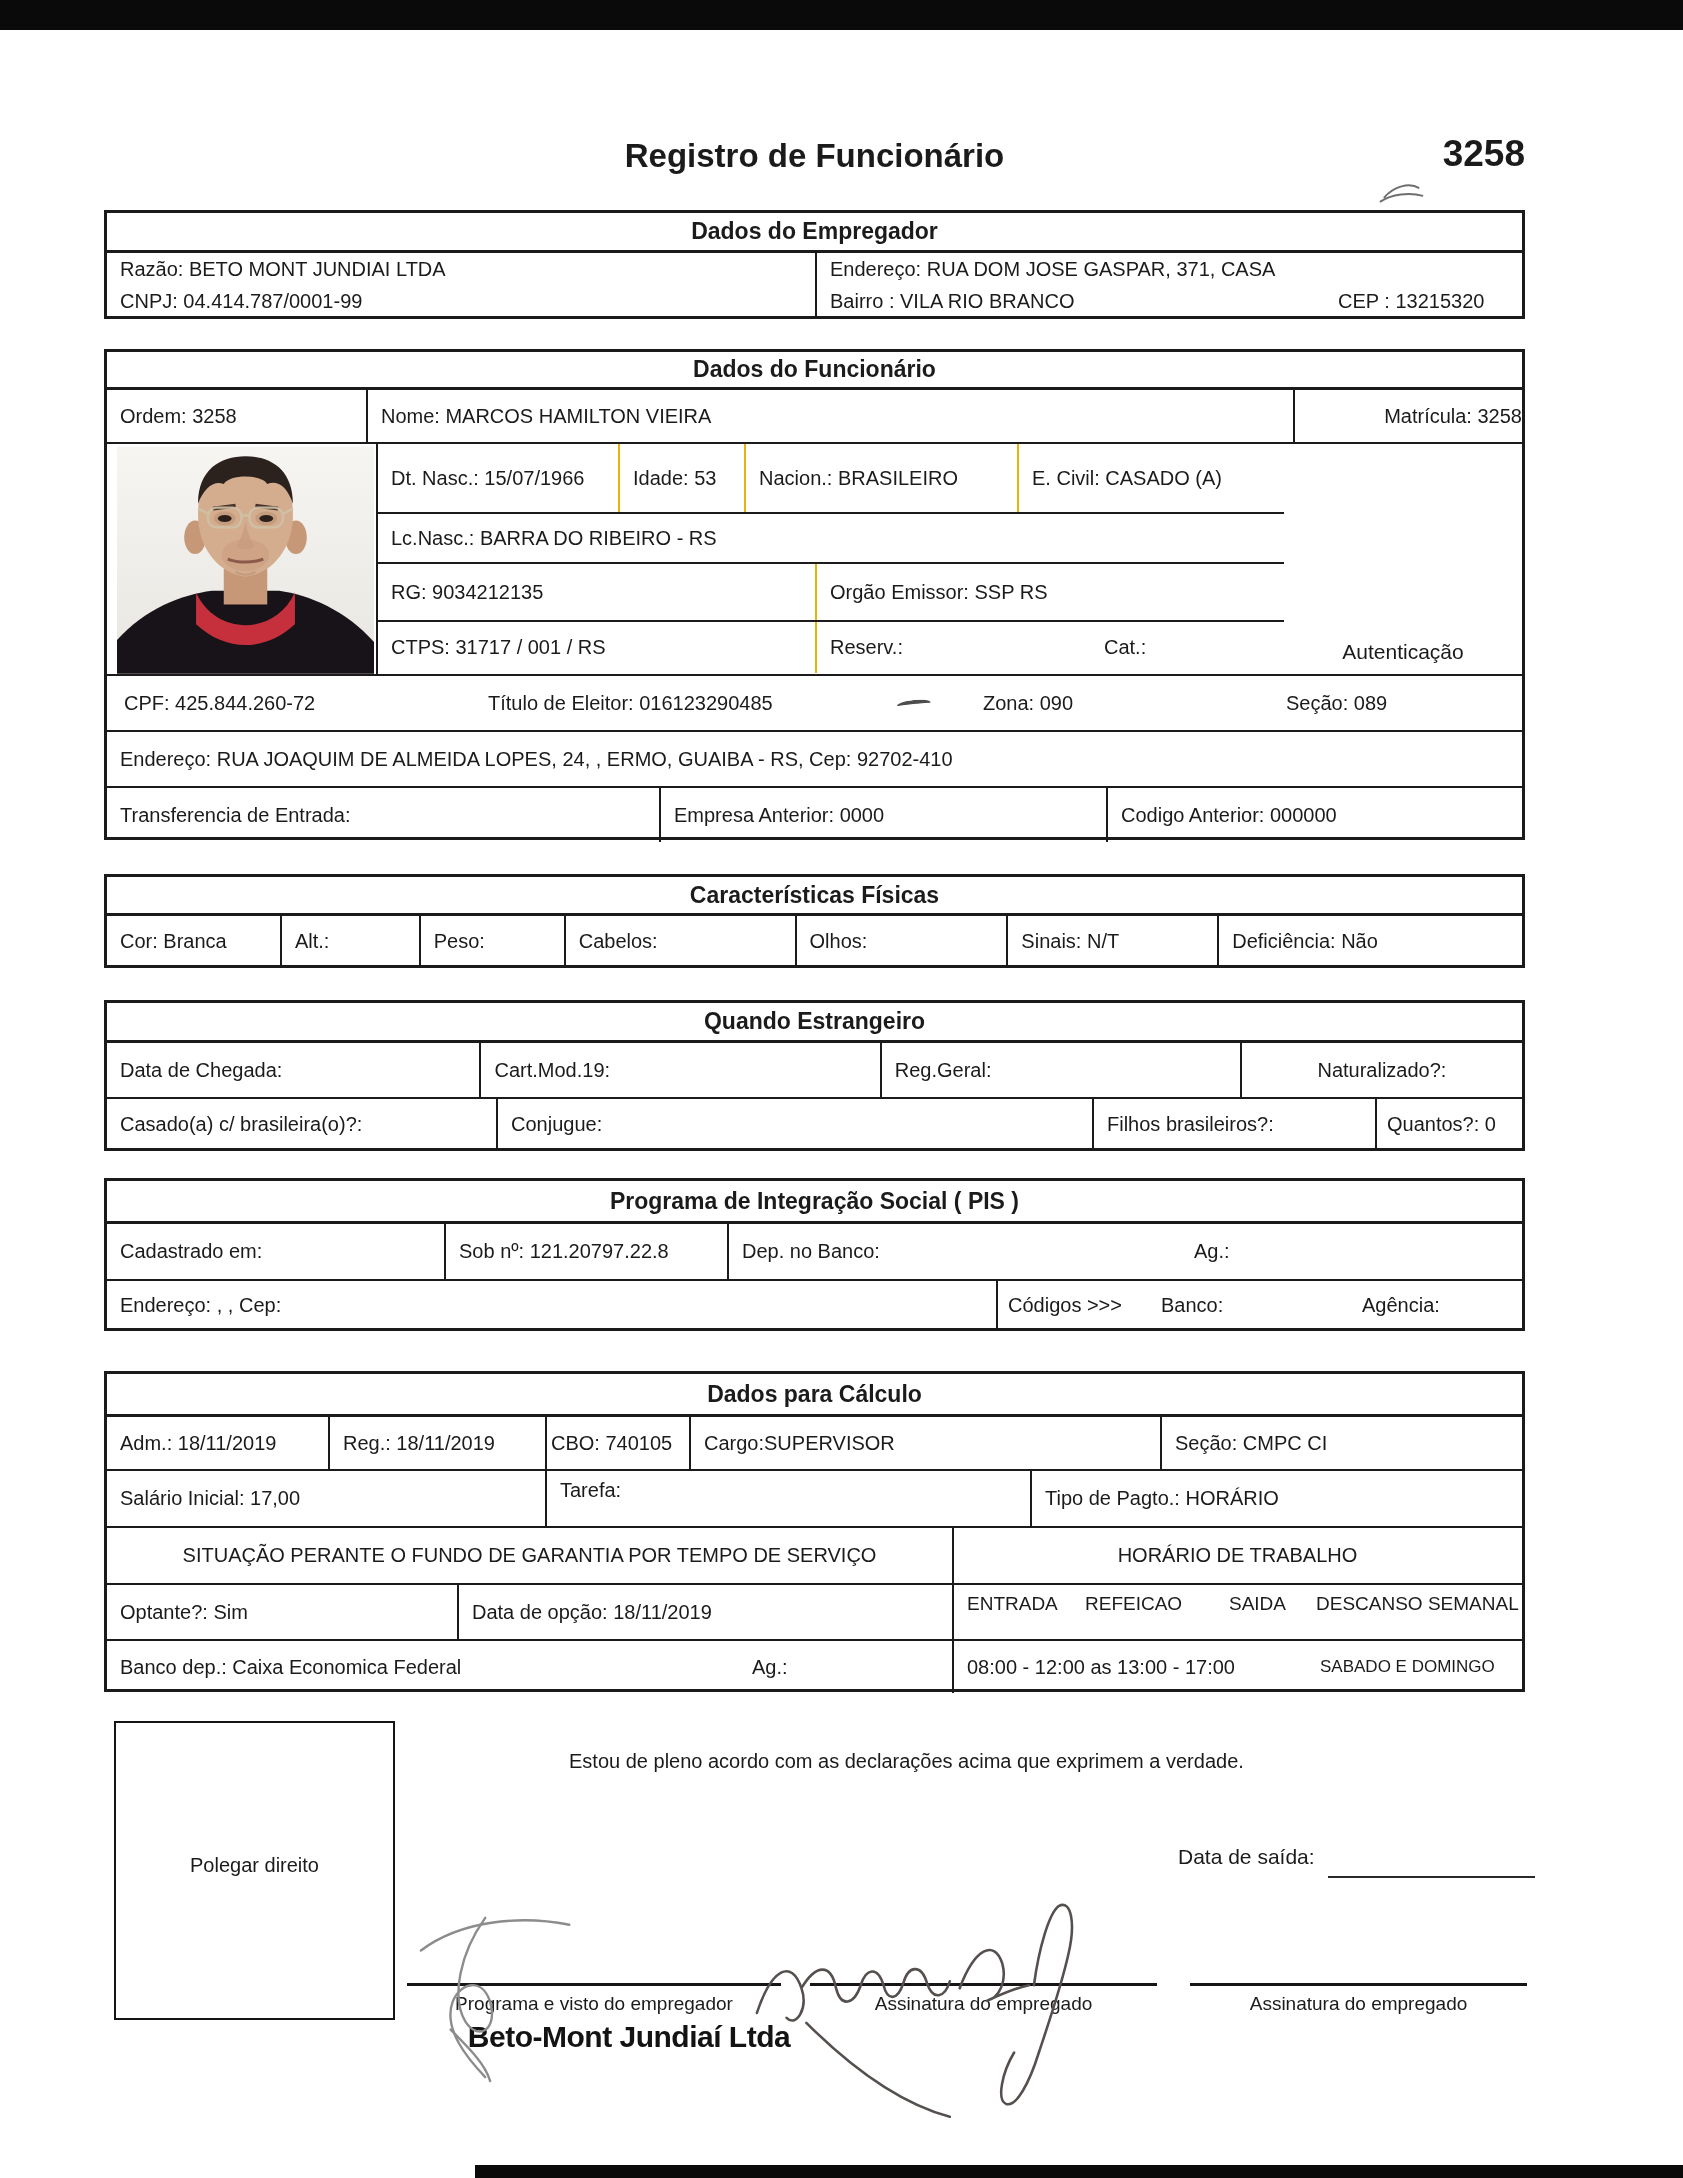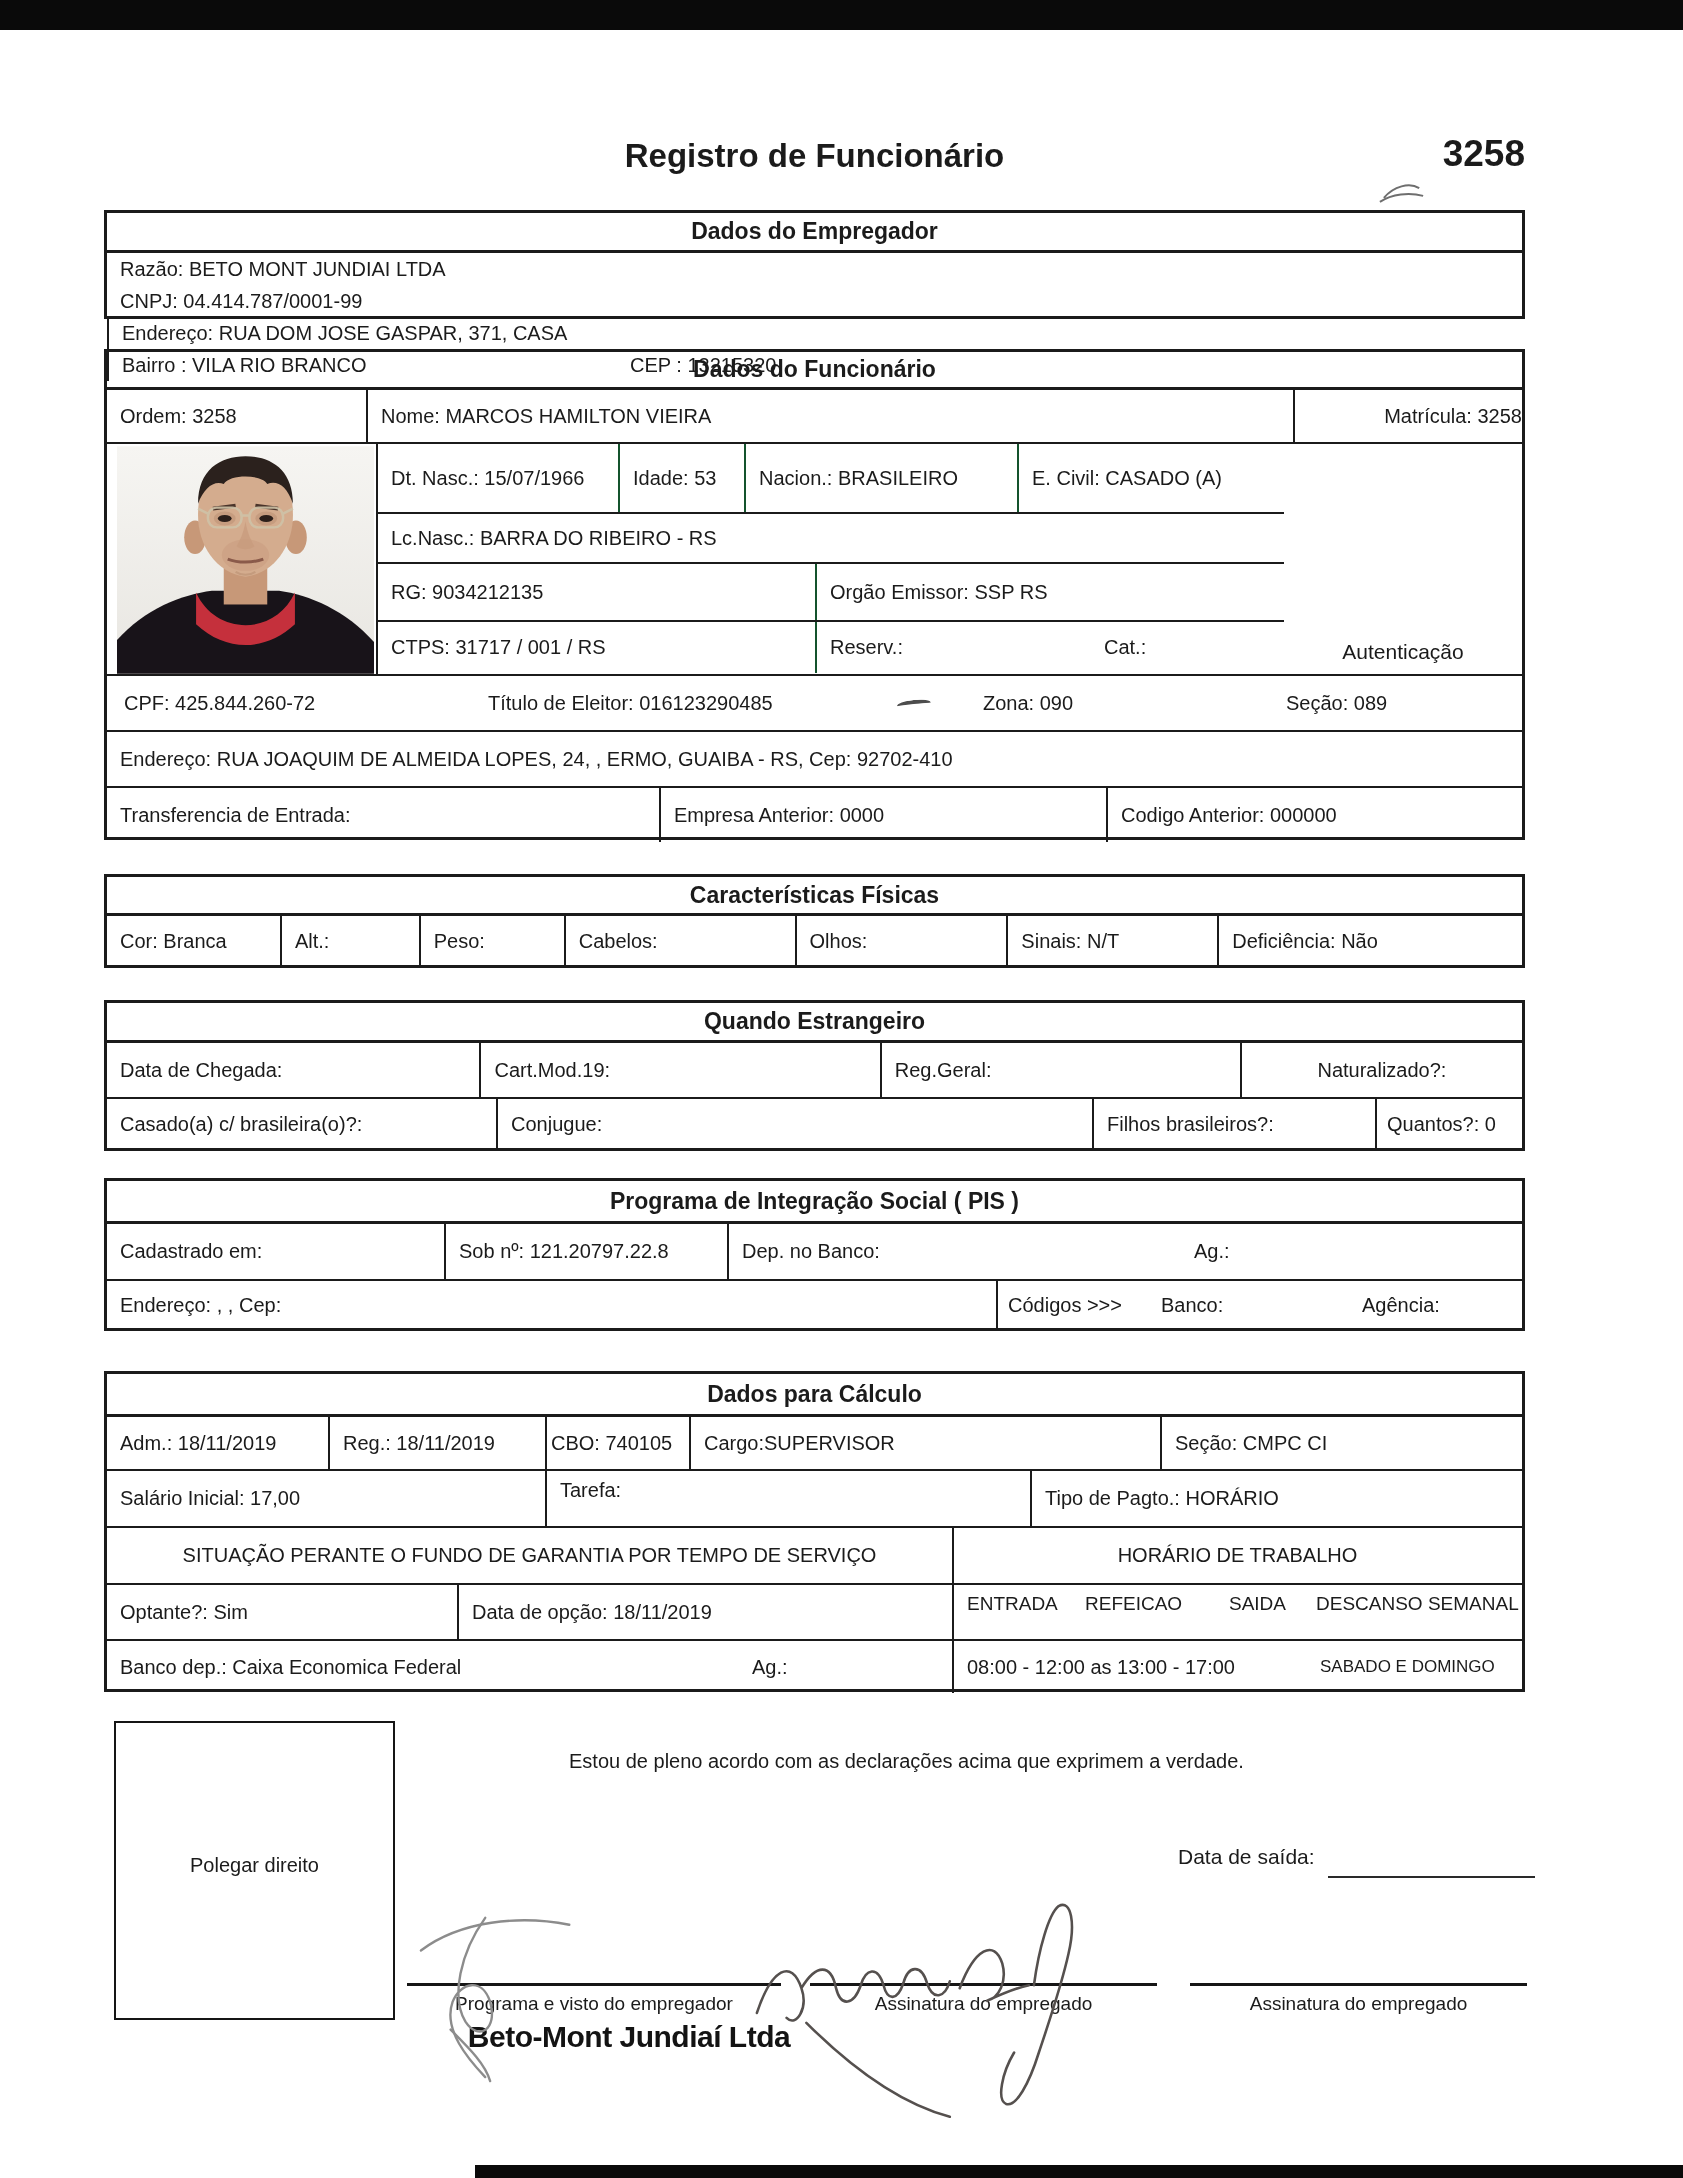--- a/index.html
+++ b/index.html
@@ -8,42 +8,42 @@
   .tbl{position:absolute;left:104px;width:1421px;border:3px solid #1b1b1b;box-sizing:border-box;}
   .hdr{display:flex;align-items:center;justify-content:center;font-weight:bold;font-size:23px;
        border-bottom:3px solid #1b1b1b;box-sizing:border-box;}
   .row{display:flex;box-sizing:border-box;position:relative;}
   .row + .row{border-top:2px solid #1b1b1b;}
   .c{box-sizing:border-box;display:flex;align-items:center;padding-left:13px;font-size:20px;
      white-space:nowrap;position:relative;}
   .c + .c{border-left:2px solid #1b1b1b;}
   .ctr{justify-content:center;padding-left:0;}
   .sc{box-sizing:border-box;height:100%;display:flex;align-items:center;padding-left:13px;font-size:20px;white-space:nowrap;}
-  .sc + .sc{border-left:2px solid #14532d;}
+  .sc + .sc{border-left:2px solid #eab308;}
   .mrow{box-sizing:border-box;display:flex;align-items:center;font-size:20px;white-space:nowrap;}
   .mrow + .mrow{border-top:2px solid #1b1b1b;}
   .pad{padding-left:13px;}
   .sigline{position:absolute;height:3px;background:#161616;}
   .siglabel{position:absolute;font-size:19px;text-align:center;}
 </style>
 </head>
 <body>
 
 <div class="abs" style="left:0;top:0;width:1683px;height:30px;background:#0a0a0a;"></div>
 <div class="abs" style="left:475px;top:2165px;width:1208px;height:13px;background:#0a0a0a;"></div>
 
 <div class="abs" style="left:104px;top:137px;width:1421px;text-align:center;font-size:33px;font-weight:bold;">Registro de Funcionário</div>
 <div class="abs" style="left:1406px;top:133px;width:119px;text-align:right;font-size:37px;font-weight:bold;">3258</div>
 <svg class="abs" style="left:1376px;top:178px;" width="55" height="28" viewBox="0 0 56 28">
   <path d="M8,20 C18,8 34,4 44,10 M4,24 C16,16 34,14 48,18" stroke="#6e6e6e" stroke-width="2" fill="none"></path>
 </svg>
 
 <div class="tbl" style="top:210px;height:109px;">
   <div class="hdr" style="height:40px;">Dados do Empregador</div>
-  <div class="row" style="height:63px;flex-direction:column;">
+  <div class="row" style="height:63px;">
     <div class="c" style="width:708px;display:block;padding:0;">
       <div style="height:32px;display:flex;align-items:center;padding-left:13px;">
         <span>Razão: BETO MONT JUNDIAI  LTDA</span>
       </div>
       <div style="height:32px;display:flex;align-items:center;padding-left:13px;">
         <span>CNPJ: 04.414.787/0001-99</span>
       </div>
     </div>
     <div class="c" style="width:707px;display:block;padding:0;">
       <div style="height:32px;display:flex;align-items:center;padding-left:13px;">

